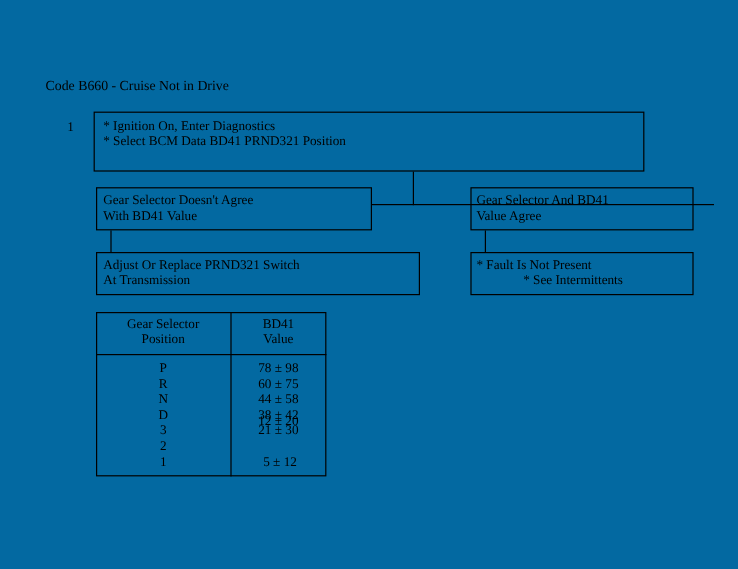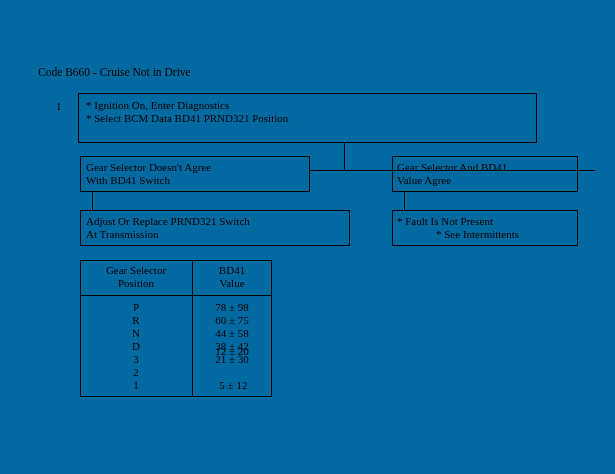--- a/index.html
+++ b/index.html
@@ -75,21 +75,21 @@
   <div class="box" style="left:78px; top:93px; width:459px; height:50px;"></div>
   <div class="boxtext" style="left:86px; top:99px;">* Ignition On, Enter Diagnostics</div>
   <div class="boxtext" style="left:86px; top:112px;">* Select BCM Data BD41 PRND321 Position</div>
 
   <div class="line-v" style="left:344px; top:143px; height:28px;"></div>
 
   <div class="line-h" style="left:310px; top:170px; width:285px;"></div>
 
   <div class="box" style="left:80px; top:156px; width:230px; height:36px;"></div>
   <div class="boxtext" style="left:86px; top:161px;">Gear Selector Doesn't Agree</div>
-  <div class="boxtext" style="left:86px; top:174px;">With BD41 Switch</div>
+  <div class="boxtext" style="left:86px; top:174px;">With BD41 Value</div>
 
   <div class="box" style="left:392px; top:156px; width:186px; height:36px;"></div>
   <div class="boxtext" style="left:397px; top:161px;">Gear Selector And BD41</div>
   <div class="boxtext" style="left:397px; top:174px;">Value Agree</div>
 
   <div class="line-v" style="left:92px; top:192px; height:18px;"></div>
   <div class="line-v" style="left:404px; top:192px; height:18px;"></div>
 
   <div class="box" style="left:80px; top:210px; width:270px; height:36px;"></div>
   <div class="boxtext" style="left:86px; top:215px;">Adjust Or Replace PRND321 Switch</div>

